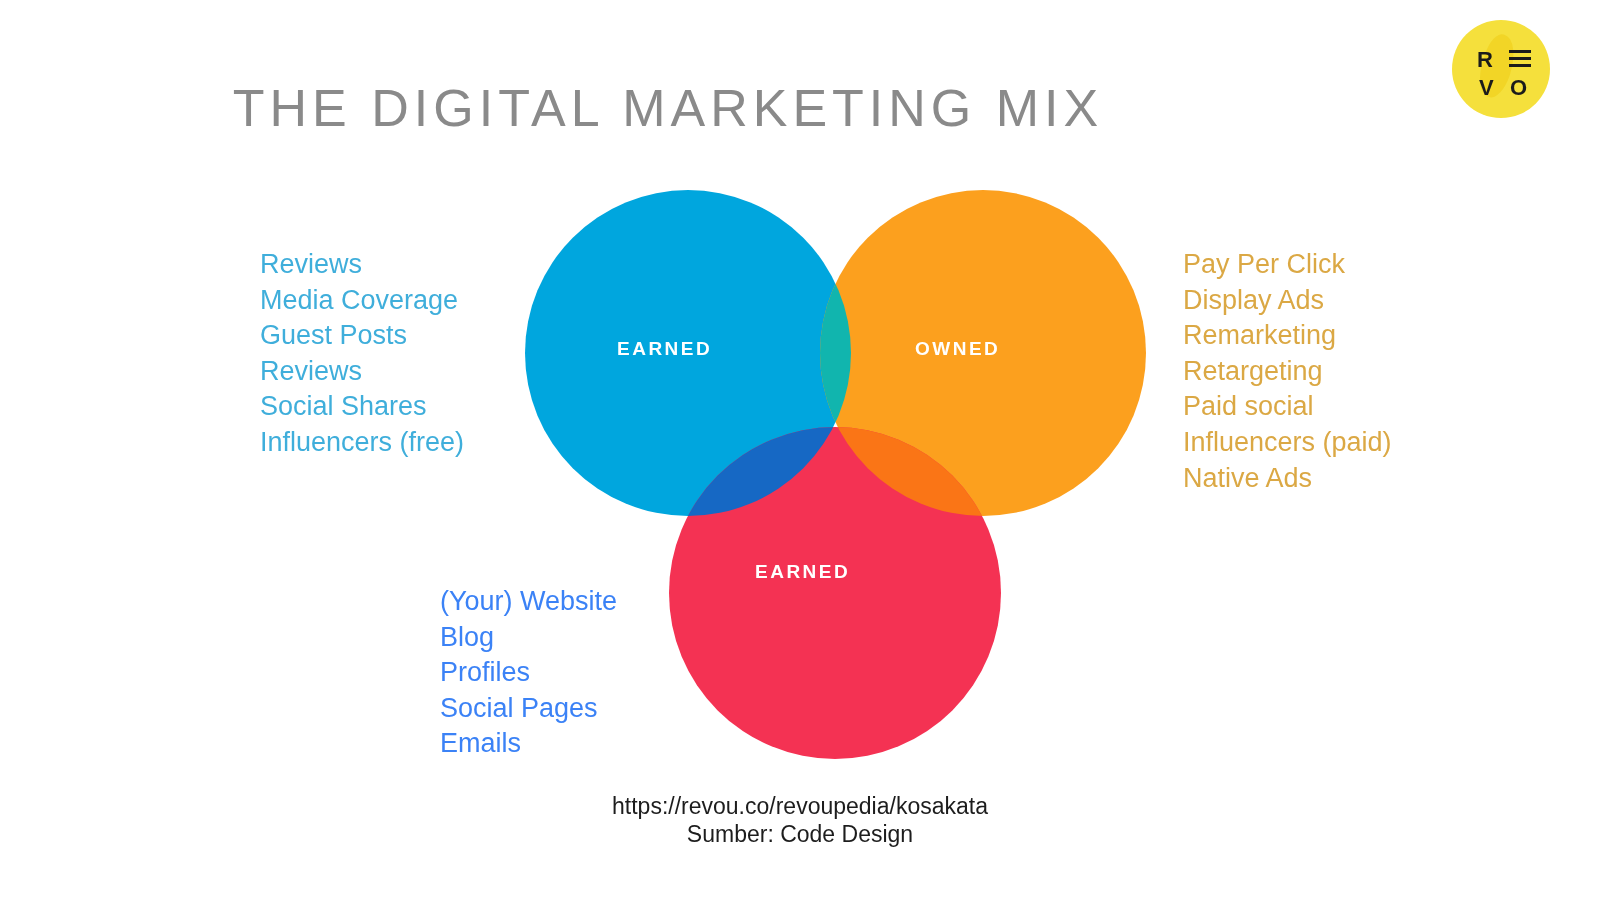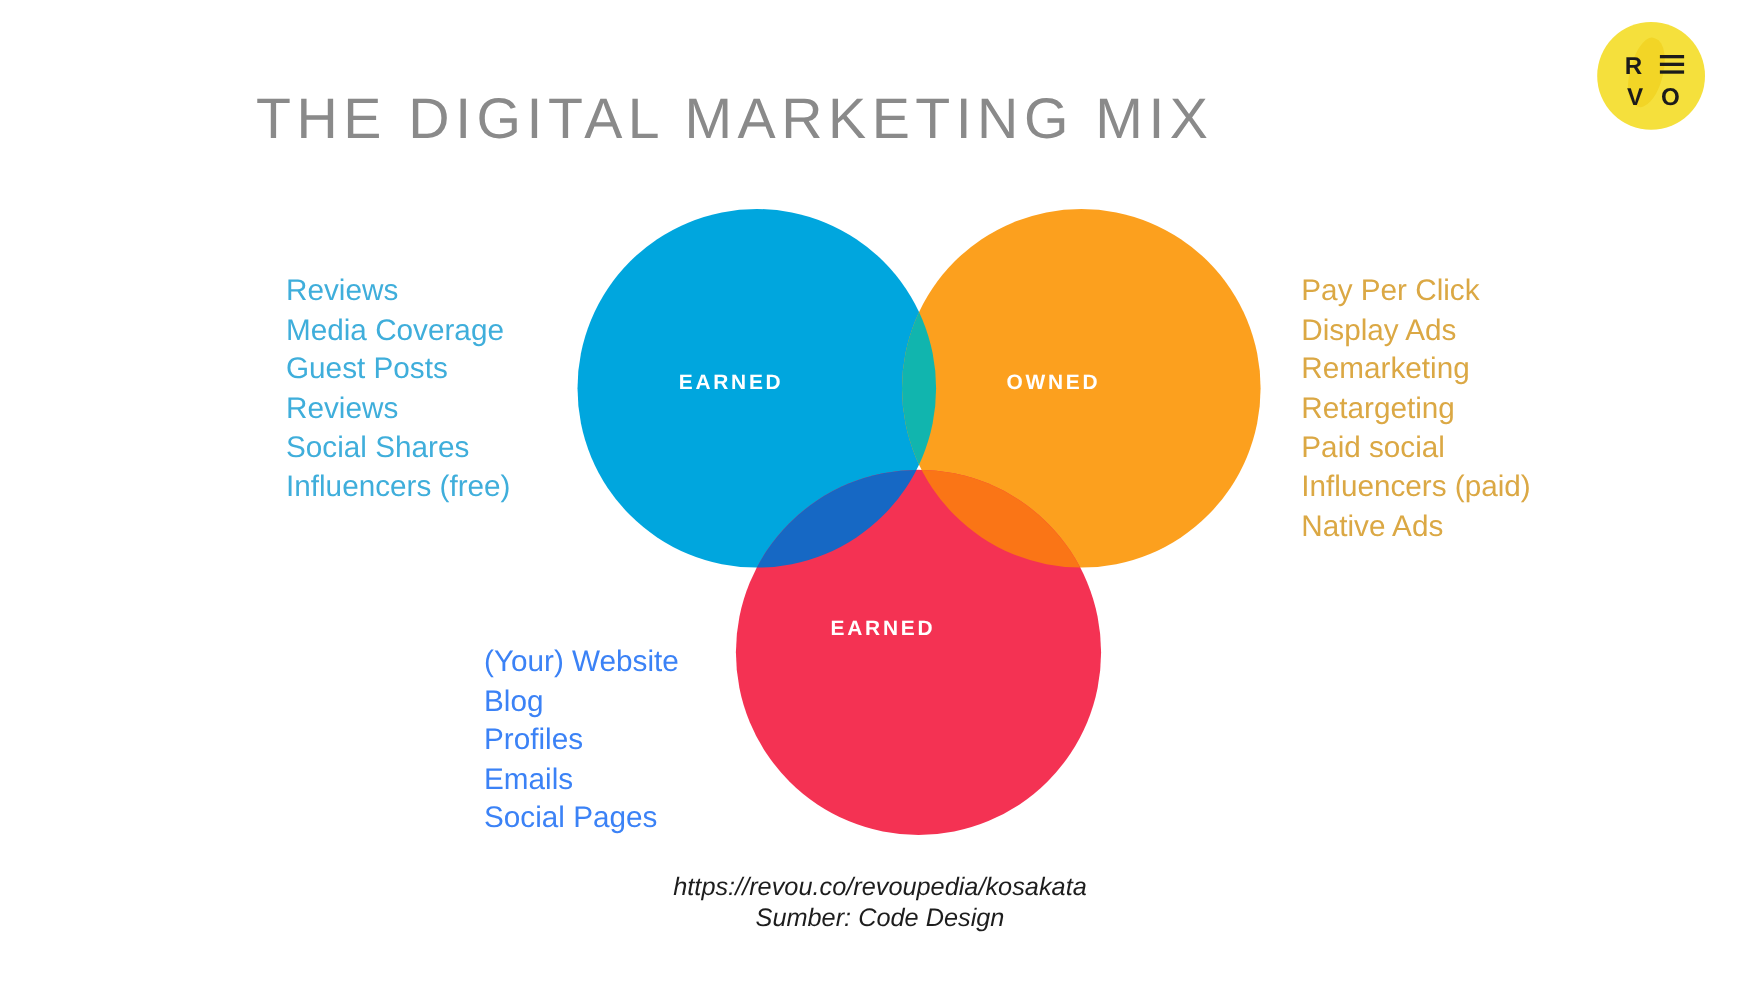--- a/index.html
+++ b/index.html
@@ -146,21 +146,20 @@
     color: #3b82f6;
   }
 
   
   .footer {
     position: absolute;
     left: 0;
     top: 792px;
     width: 1600px;
     text-align: center;
-    font-style: italic;
     font-size: 23px;
     line-height: 28px;
     color: #1d1d1d;
   }
   .footer div { white-space: nowrap; }
 </style>
 </head>
 <body>
 
 <div class="stage">
@@ -237,22 +236,22 @@
     <li>Retargeting</li>
     <li>Paid social</li>
     <li>Influencers (paid)</li>
     <li>Native Ads</li>
   </ul>
 
   <ul class="item-list list-owned">
     <li>(Your) Website</li>
     <li>Blog</li>
     <li>Profiles</li>
+    <li>Social Pages</li>
     <li>Emails</li>
-    <li>Social Pages</li>
   </ul>
 
   <div class="footer">
     <div>https://revou.co/revoupedia/kosakata</div>
     <div>Sumber: Code Design</div>
   </div>
 
 </div>
 
 </body></html>

